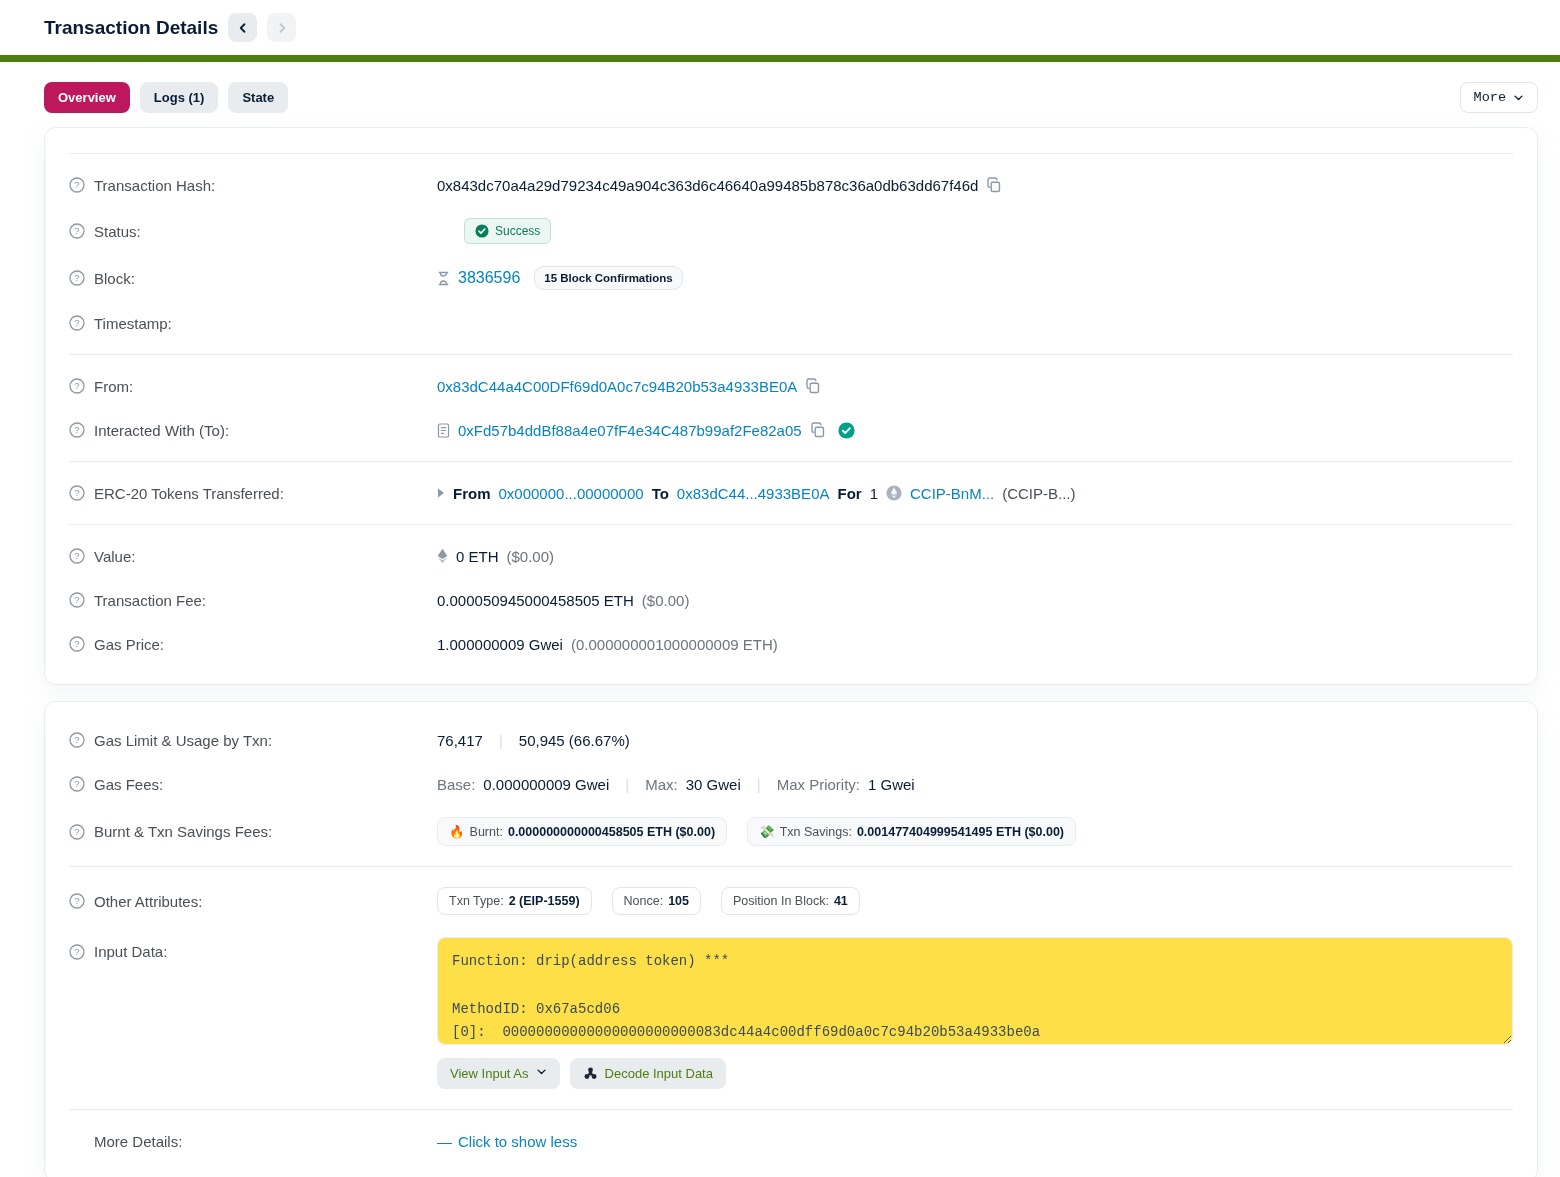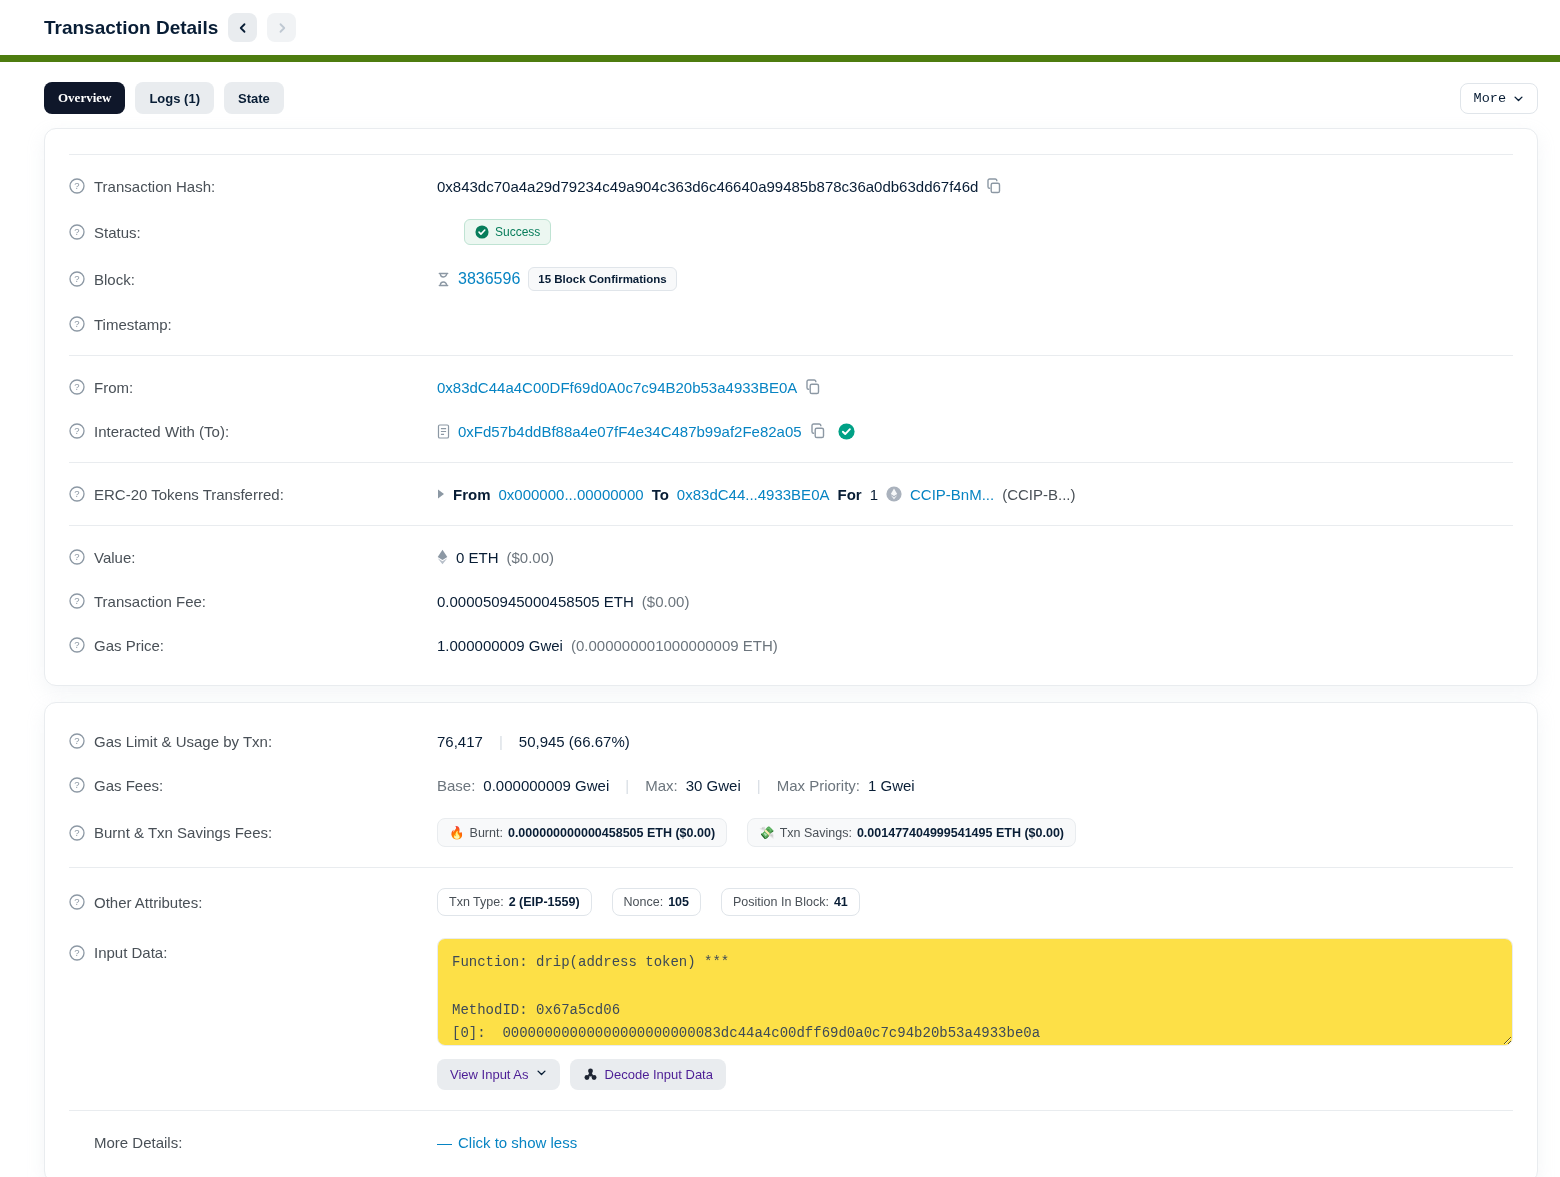--- a/index.html
+++ b/index.html
@@ -15,21 +15,21 @@
   .nav-btn.prev { background: #e9ecef; color: #081d35; }
   .nav-btn.next { background: #f1f3f5; color: #bfc8d2; }
 
   
   .tabs-row { display: flex; align-items: center; justify-content: space-between;
     margin: 20px 22px 0 44px; }
   .tabs { display: flex; gap: 10px; }
   .tab { border: none; border-radius: 8px; padding: 8px 14px; font-size: 13px;
     font-weight: 600; cursor: pointer; background: #e9ecef; color: #081d35;
     font-family: "Liberation Sans", sans-serif; }
-  .tab.active { background: #0f172a; color: #ffffff; font-family: Liberation Serif, serif; }
+  .tab.active { background: #be185d; color: #ffffff; }
   .more-btn { background: #ffffff; border: 1px solid #e0e5ea; border-radius: 8px;
     padding: 7px 13px; font-size: 13.5px; color: #081d35; display: inline-flex;
     align-items: center; gap: 7px; cursor: pointer; font-family: Liberation Mono, monospace; text-align: center; }
 
   
   .card { margin: 14px 22px 0 44px; border: 1px solid #e9ecef; border-radius: 12px;
     background: #fff; box-shadow: 0 6px 18px rgba(189,197,209,0.18);
     padding: 16px 24px 18px 24px; }
   .divider { border: none; border-top: 1px solid #e9ecef; margin: 9px 0; }
 
@@ -68,21 +68,21 @@
   .badge-gap { margin-right: 12px; }
 
   
   .input-wrap { flex: 1; }
   .input-data { width: 100%; height: 108px; background: #fde047;
     border: 1px solid #e9ecef; border-radius: 8px; padding: 12px 14px;
     font-family: "Liberation Mono", monospace; font-size: 14px; color: #3d4a57;
     resize: vertical; white-space: pre; overflow: auto; line-height: 1.7; }
   .input-actions { display: flex; gap: 10px; margin-top: 10px; }
   .btn-gray { background: #e9ecef; border: none; border-radius: 8px; padding: 8px 13px;
-    font-size: 13px; color: #4c1d95; display: inline-flex; align-items: flex-start; gap: 7px;
+    font-size: 13px; color: #4d7c0f; display: inline-flex; align-items: flex-start; gap: 7px;
     cursor: pointer; font-family: "Liberation Sans", sans-serif; }
 
   .show-less { display: inline-flex; align-items: center; gap: 6px; font-size: 15px; }
 </style>
 </head>
 <body>
 
 <div class="page-header">
   <span class="page-title">Transaction Details</span>
   <button class="nav-btn prev">
@@ -175,21 +175,21 @@
       </span>
       <span>Block:</span>
     </div>
     <div class="row-value">
       <span class="icon">
         <svg width="13" height="15" viewBox="0 0 14 16" fill="none" stroke="#8c98a4" stroke-width="1.5" stroke-linecap="round">
             <path d="M2.5 1.5h9M2.5 14.5h9M3.6 1.5c0 5 6.8 5 6.8 0M3.6 14.5c0-5 6.8-5 6.8 0"></path>
           </svg>
       </span>
       <a class="link" style="font-size:16px;">3836596</a>
-      <span class="conf-badge" style="">15 Block Confirmations</span>
+      <span class="conf-badge" style="margin-left:6px;border-radius:10px;">15 Block Confirmations</span>
     </div>
   </div>
 
   <div class="row">
     <div class="row-label">
       <span class="icon">
         <svg width="16" height="16" viewBox="0 0 16 16">
             <circle cx="8" cy="8" r="7" fill="none" stroke="#8c98a4" stroke-width="1.3"></circle>
             <text x="8" y="11.4" text-anchor="middle" font-size="9.5" fill="#8c98a4" font-family="Liberation Sans, sans-serif">?</text>
           </svg>

